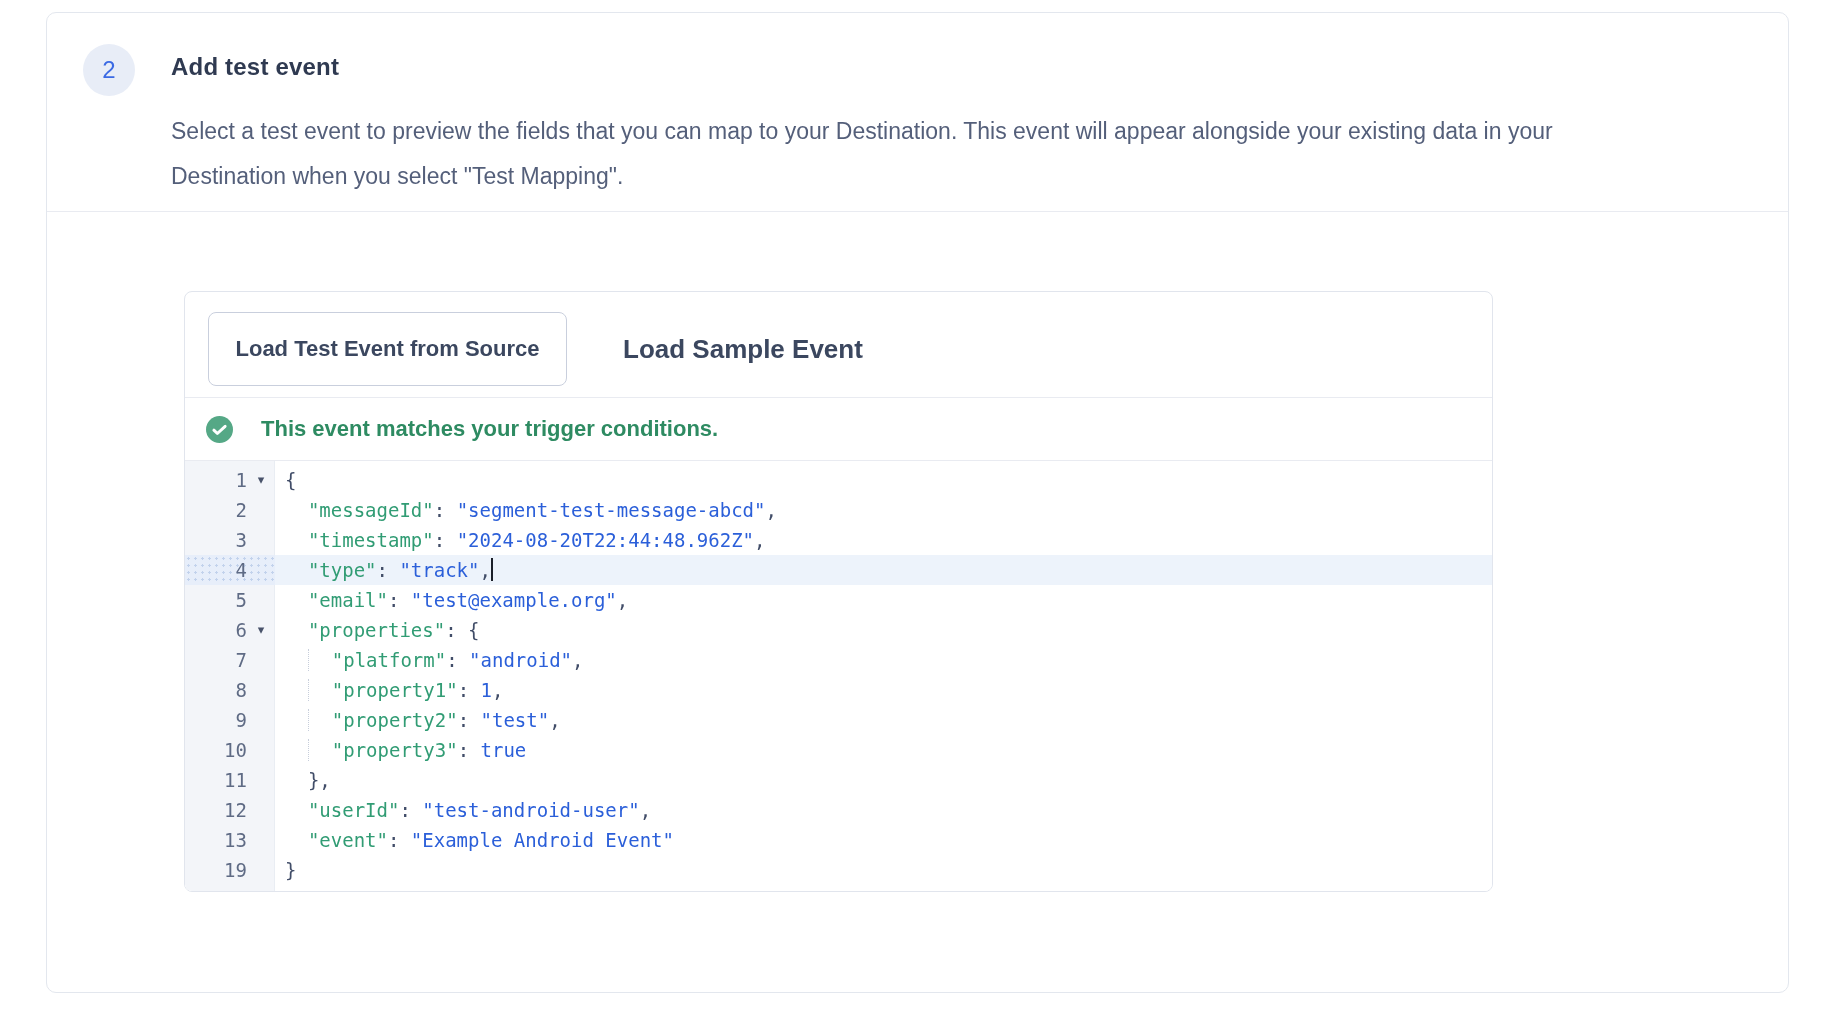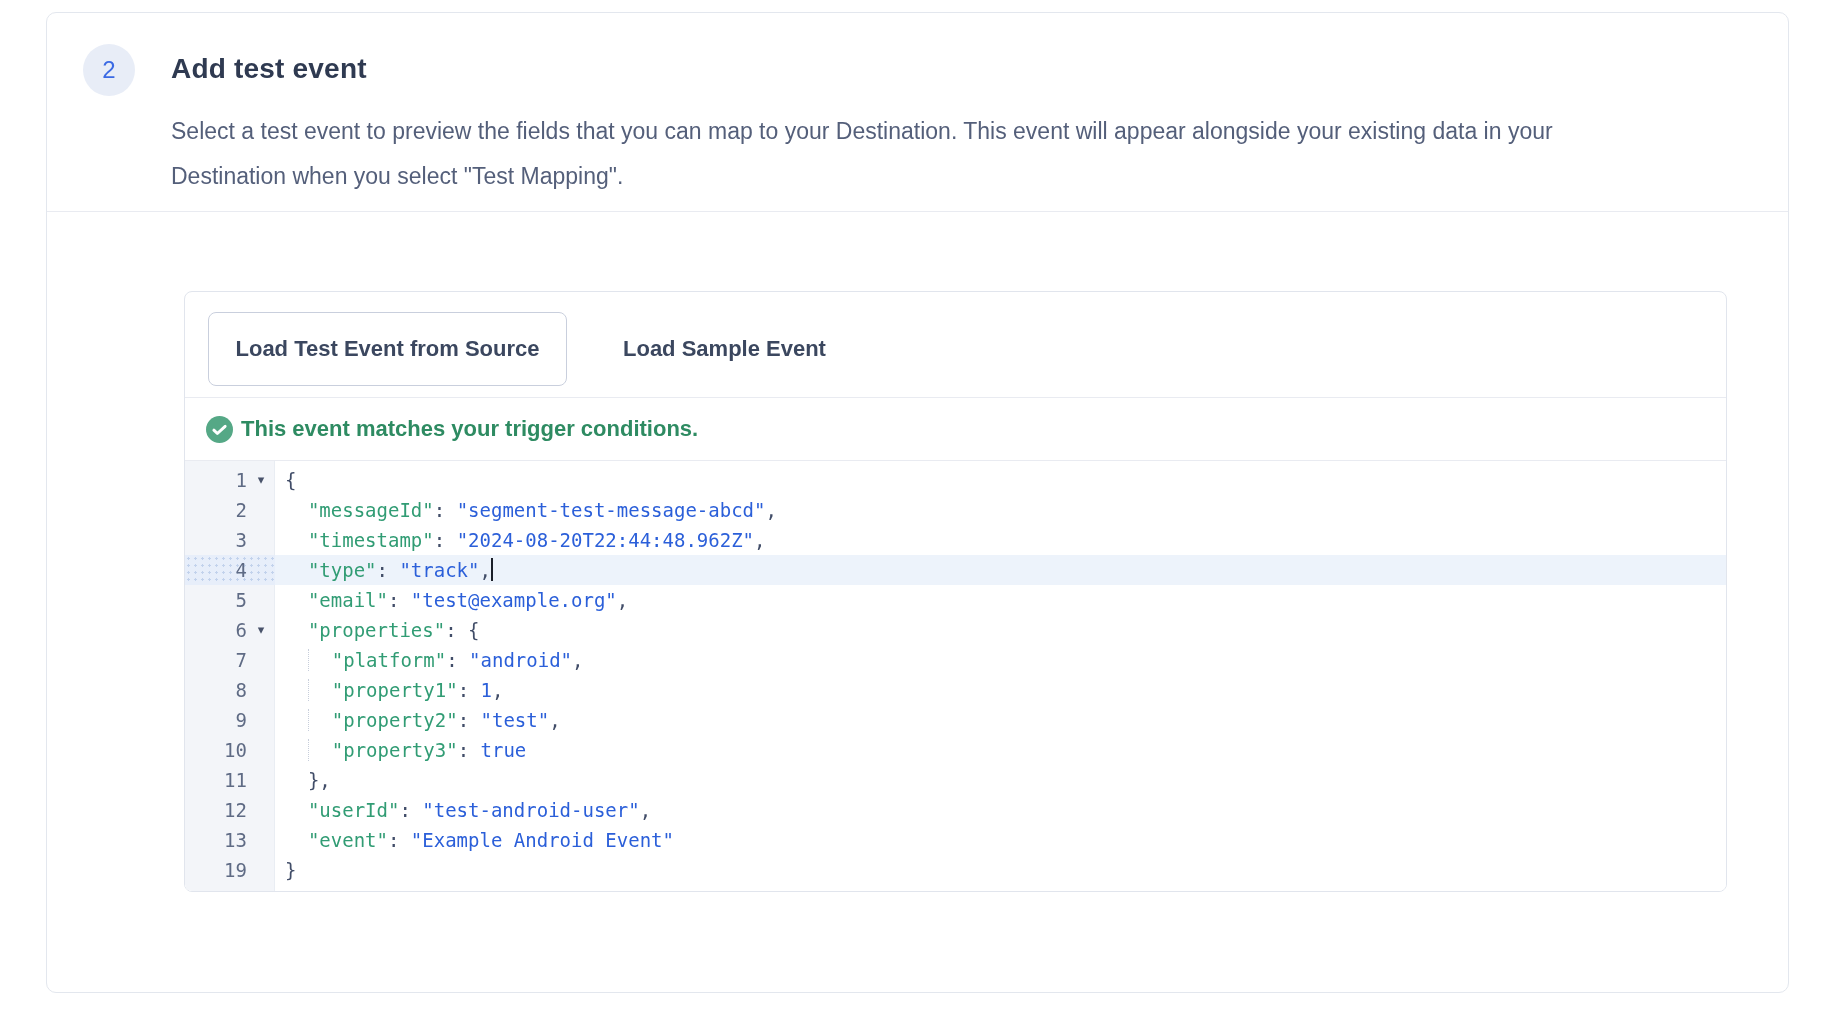--- a/index.html
+++ b/index.html
@@ -6,42 +6,42 @@
   html,body { width:1822px; height:1036px; background:#ffffff;
     font-family:"Liberation Sans", sans-serif; overflow:hidden; }
 
   .outer-card { position:absolute; left:46px; top:12px; width:1743px; height:981px;
     background:#fff; border:1px solid #e3e7ee; border-radius:10px; }
 
   
   .step-badge { position:absolute; left:36px; top:31px; width:52px; height:52px;
     border-radius:50%; background:#e8edf7; color:#3b6ae4; font-size:24px; font-weight:500;
     display:flex; align-items:center; justify-content:center; }
-  .page-title { position:absolute; left:124px; top:40px; font-size:28px; font-weight:700;
+  .page-title { position:absolute; left:124px; top:40px; font-size:24px; font-weight:700;
     color:#2f3a51; letter-spacing:.2px; }
   .page-desc { position:absolute; left:124px; top:96px; width:1580px;
     font-size:23px; color:#545f7a; line-height:45px; }
   .header-divider { position:absolute; left:0; top:198px; width:100%; height:1px; background:#e9ebf1; }
 
   
-  .inner-card { position:absolute; left:137px; top:278px; width:1543px; height:601px;
+  .inner-card { position:absolute; left:137px; top:278px; width:1309px; height:601px;
     background:#fff; border:1px solid #e1e5ed; border-radius:8px; overflow:hidden; }
 
   .toolbar { height:105px; display:flex; align-items:center; padding:9px 0 0 23px; }
   .btn-outline { width:359px; height:74px; background:#fff; border:1px solid #c9cfdd;
     border-radius:8px; font-family:"Liberation Sans",sans-serif; font-size:22px; font-weight:600;
     color:#3b475f; cursor:pointer; }
   .btn-plain { margin-left:56px; background:none; border:none; font-family:"Liberation Sans",sans-serif;
-    font-size:22px; font-weight:600; color:#3b475f; cursor:pointer; }
+    font-size:26px; font-weight:600; color:#3b475f; cursor:pointer; }
 
   .row-divider { height:1px; background:#e9ebf1; }
 
   .status-row { height:62px; display:flex; align-items:center; padding-left:21px; }
   .check-circle { width:27px; height:27px; flex:0 0 27px; }
-  .status-text { margin-left:8px; font-size:22px; font-weight:600; color:#2e8b62; }
+  .status-text { margin-left:28px; font-size:22px; font-weight:600; color:#2e8b62; }
 
   
   .editor { position:relative; height:431px; background:#fff; padding-top:4px;
     font-family:"DejaVu Sans Mono","Liberation Mono",monospace; font-size:19px; }
   .gutter-strip { position:absolute; left:0; top:0; bottom:0; width:90px;
     background:#f3f5f9; border-right:1px solid #e9edf3; }
   .line { position:relative; display:flex; height:30px; line-height:30px; }
   .gut { width:90px; flex:0 0 90px; display:flex; }
   .lnum { flex:1; text-align:right; color:#5f6b85; }
   .fold { width:28px; text-align:center; font-size:13px; color:#49536b; line-height:30px;

